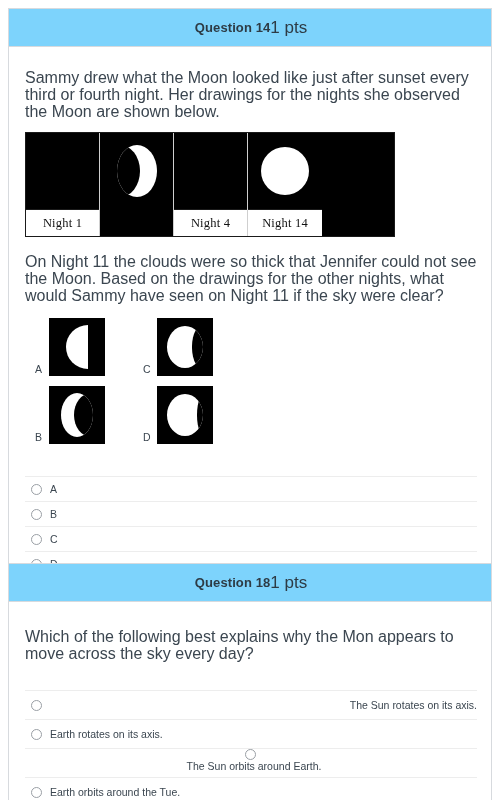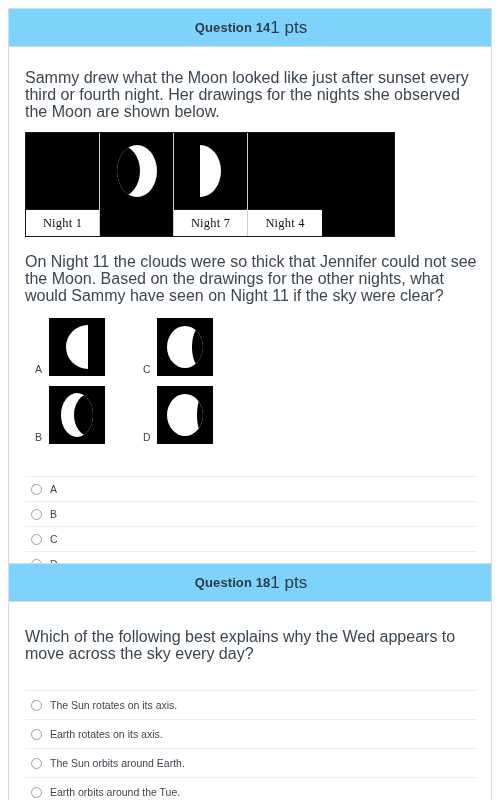--- a/index.html
+++ b/index.html
@@ -232,34 +232,34 @@
         <div class="night-cell">
           <div class="night-img">
             <div class="moon-wrap">
               <div class="cres" style="width:40px;height:52px;">
                 <div class="shadow" style="width:40px;height:52px;left:-17px;"></div>
               </div>
             </div>
           </div>
         </div>
 
-        <div class="night-cell">
-          <div class="night-img">
-            <div class="moon-wrap">
-              <div class="half-right" style="width:21px;height:52px;margin-left:-1px;"></div>
-            </div>
-          </div>
-          <div class="night-label">Night 7</div>
-        </div>
 
         <div class="night-cell">
           <div class="night-img"></div>
           <div class="night-label">Night 4</div>
         </div>
 
+        <div class="night-cell">
+          <div class="night-img">
+            <div class="moon-wrap">
+              <div class="disc-full" style="width:48px;height:48px;"></div>
+            </div>
+          </div>
+          <div class="night-label">Night 14</div>
+        </div>
 
       </div>
 
       <p class="q-text second">On Night 11 the clouds were so thick that Jennifer could not see the Moon. Based on the drawings for the other nights, what would Sammy have seen on Night 11 if the sky were clear?</p>
 
       <div class="choices-grid">
 
         <div class="choice-cell" style="left:10px; top:0;">
           <span class="choice-letter">A</span>
           <div class="choice-box">
@@ -327,32 +327,32 @@
   </div>
 
   <div class="q-card" style="top:563px;">
 
     <div class="q-header">
       <span class="q-title">Question 18</span>
       <span class="q-points">1 pts</span>
     </div>
 
     <div class="q-body">
-      <p class="q-text" style="padding-top:26px;">Which of the following best explains why the Wed appears to move across the sky every day?</p>
+      <p class="q-text" style="padding-top:26px;">Which of the following best explains why the Mon appears to move across the sky every day?</p>
 
       <div class="answers" style="margin-top:28px;">
-        <div class="answer-row" style="height:28px;">
+        <div class="answer-row" style="height:28px;justify-content:space-between;">
           <span class="radio"></span>
           <span class="answer-label">The Sun rotates on its axis.</span>
         </div>
         <div class="answer-row" style="height:28px;align-items:center;">
           <span class="radio"></span>
           <span class="answer-label">Earth rotates on its axis.</span>
         </div>
-        <div class="answer-row" style="height:28px;">
+        <div class="answer-row" style="height:28px;flex-direction:column;">
           <span class="radio"></span>
           <span class="answer-label">The Sun orbits around Earth.</span>
         </div>
         <div class="answer-row" style="height:28px;">
           <span class="radio"></span>
           <span class="answer-label">Earth orbits around the Tue.</span>
         </div>
       </div>
     </div>
   </div>

